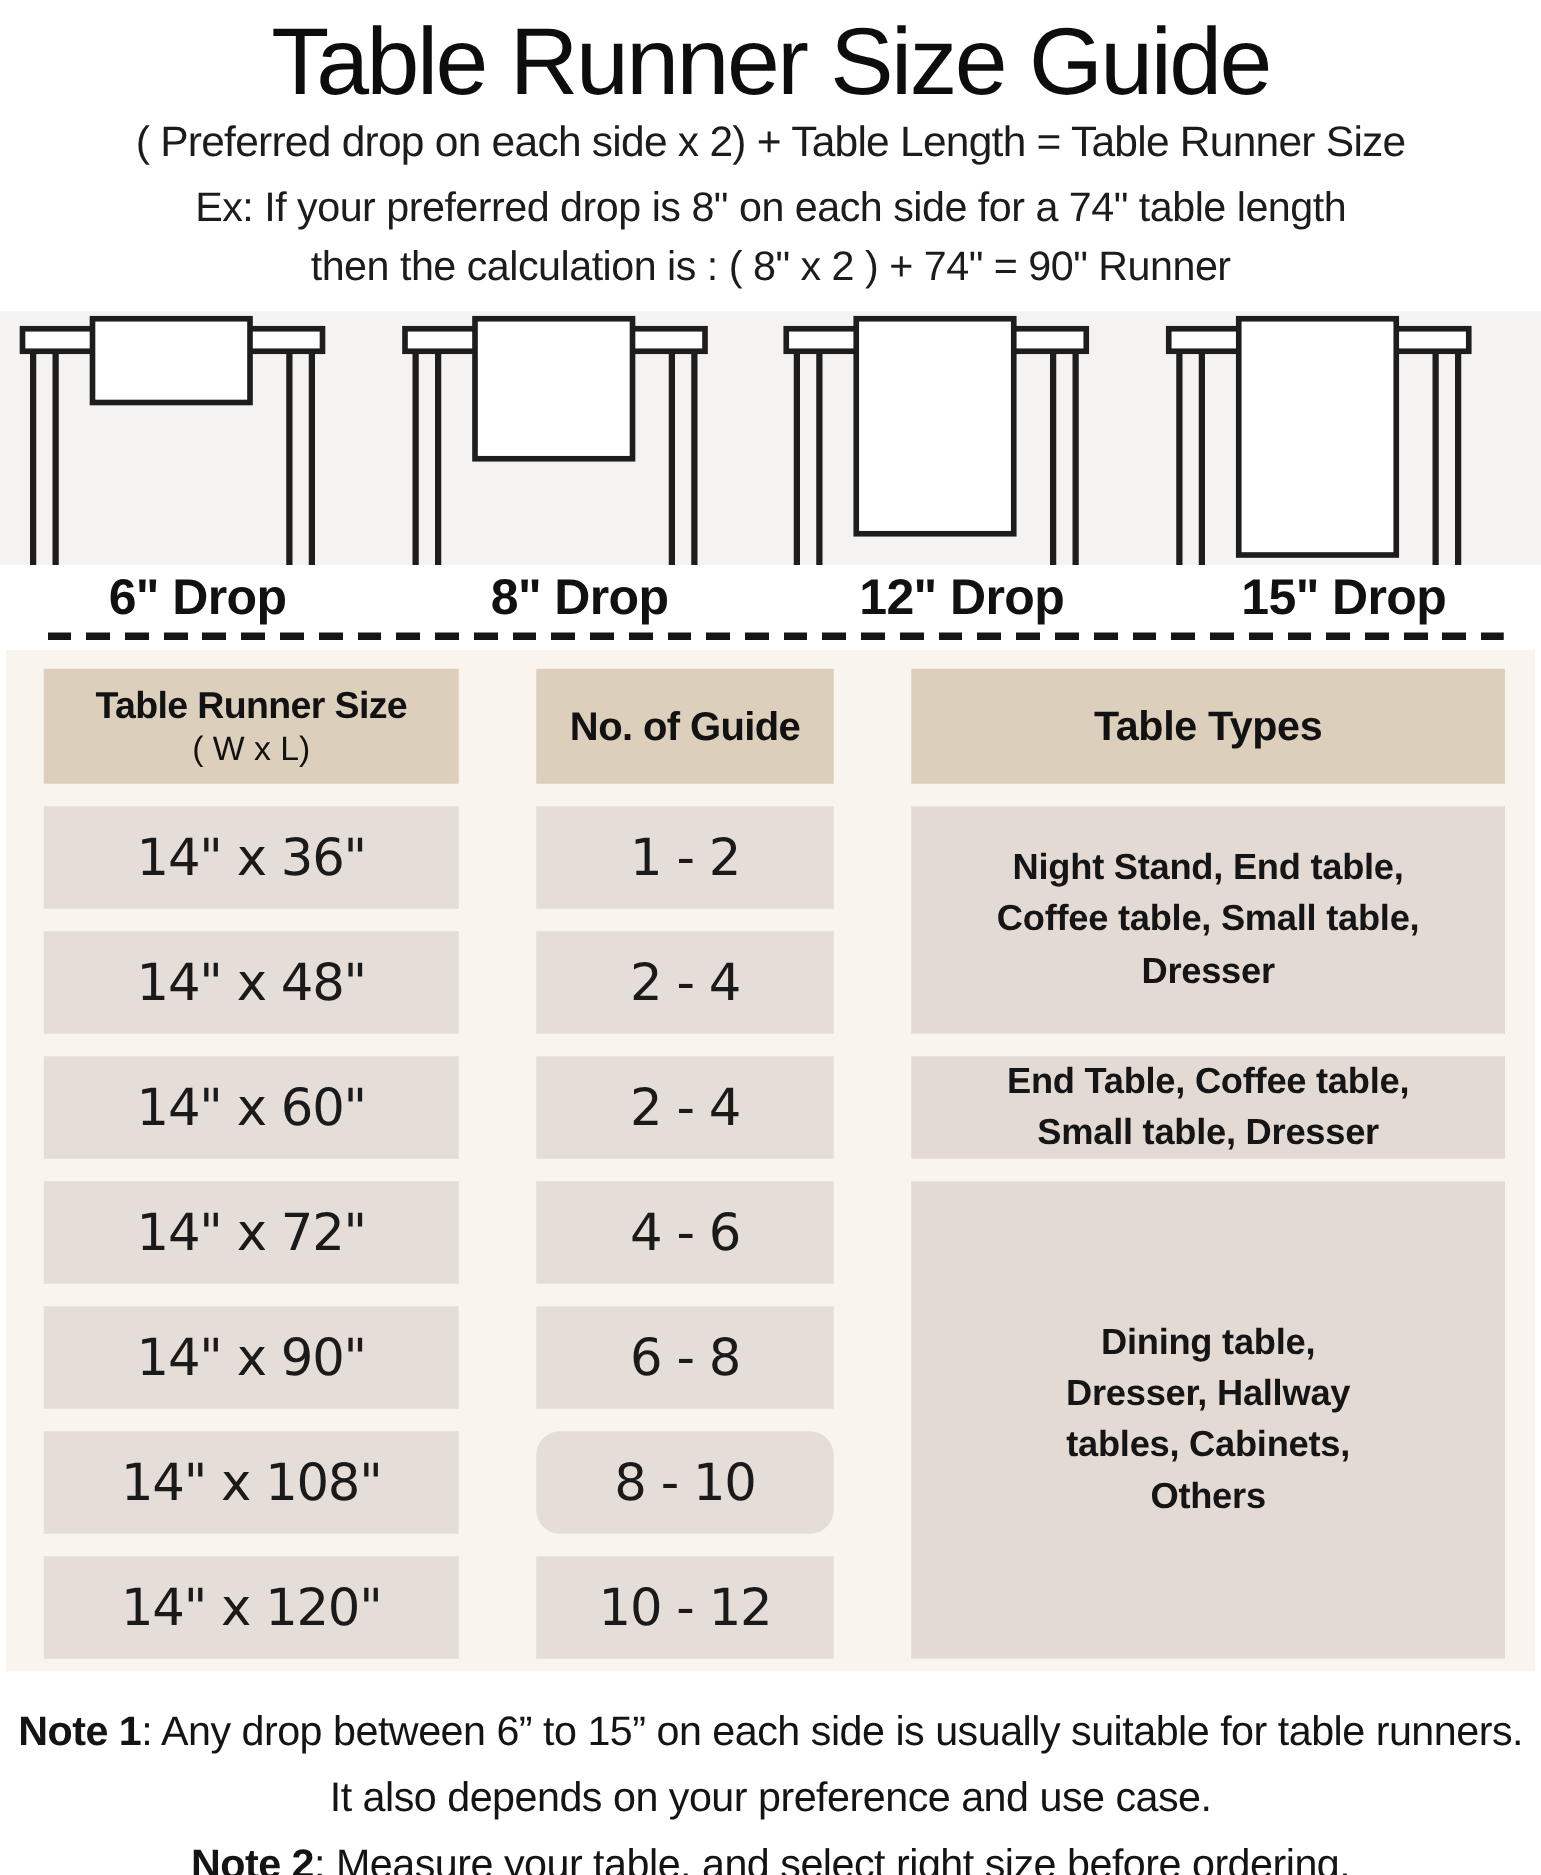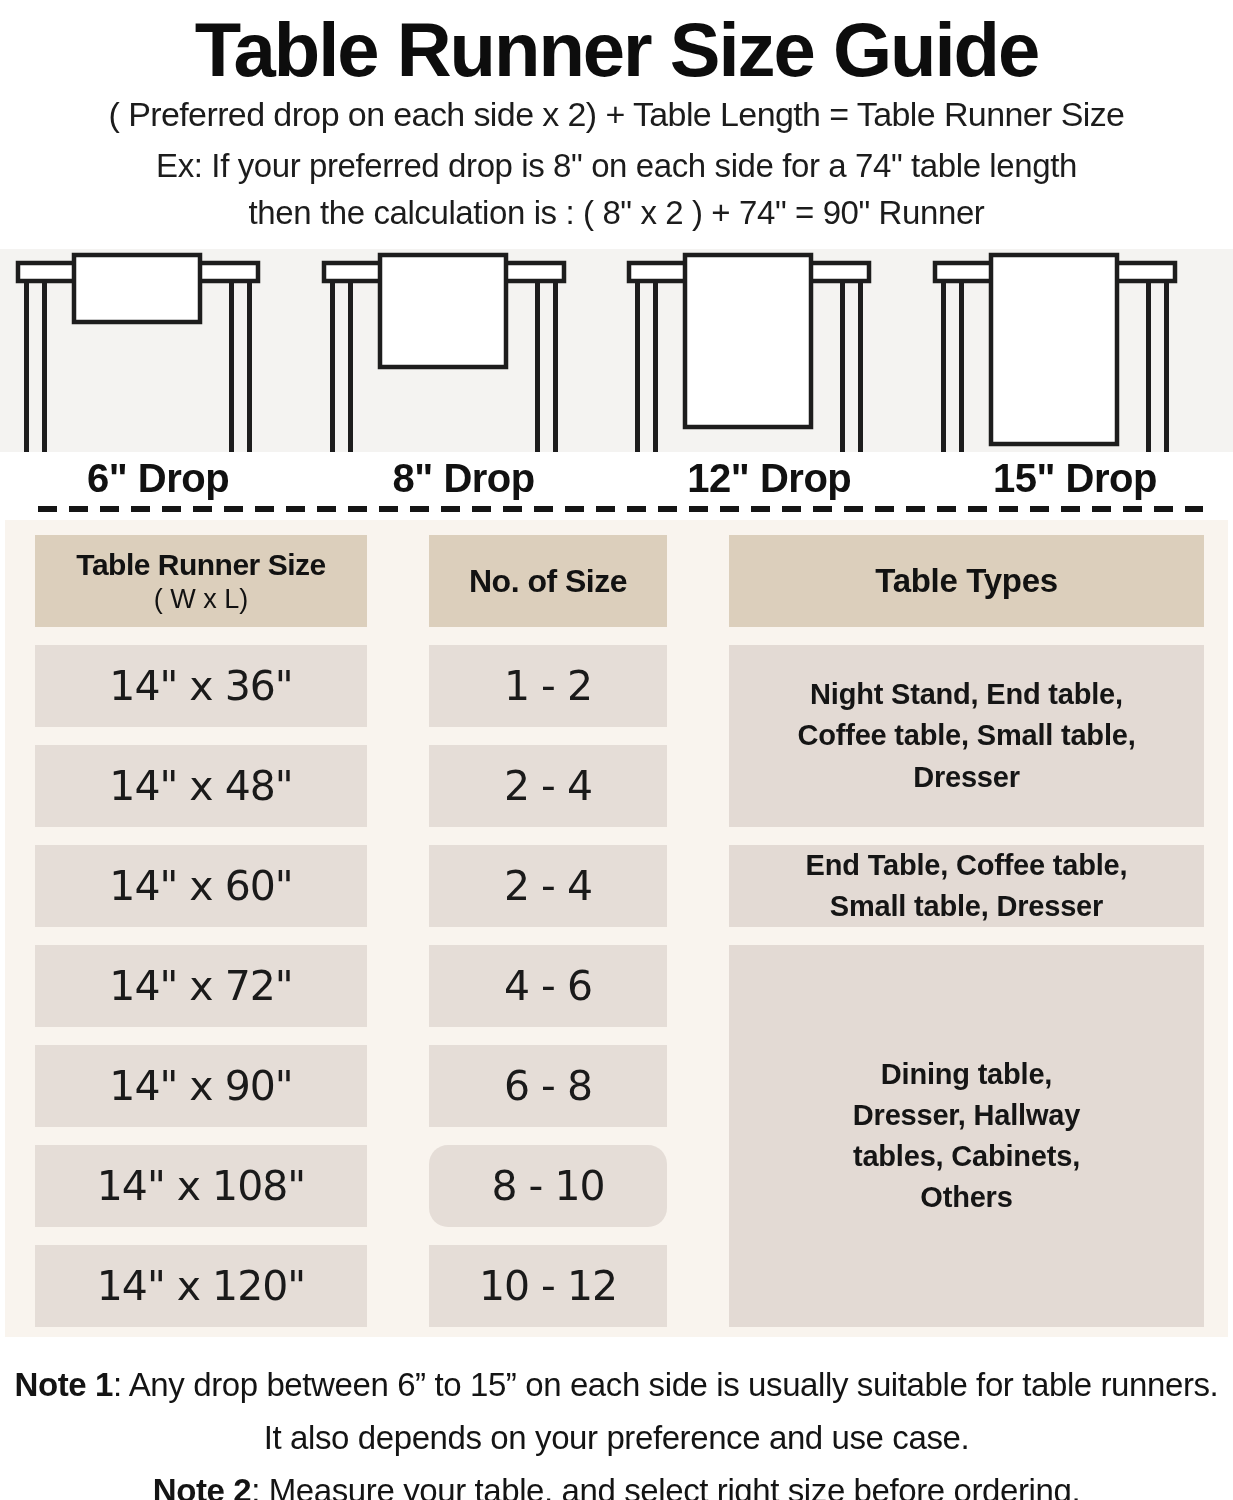--- a/index.html
+++ b/index.html
@@ -7,21 +7,21 @@
   body {
     width: 1233px; height: 1500px;
     background: #ffffff;
     font-family: "Liberation Sans", sans-serif;
     color: #121212;
     overflow: hidden;
   }
   
   .hdr { text-align: center; padding-top: 6px; }
   .title {
-    font-size: 76px; font-weight: 700; letter-spacing: -2px;
+    font-size: 76px; font-weight: 400; letter-spacing: -2px;
     line-height: 88px; color: #0d0d0d;
   }
   .formula {
     font-size: 34px; letter-spacing: -0.6px; margin-top: 1px; color: #1c1c1c;
   }
   .example { font-size: 33px; letter-spacing: -0.4px; margin-top: 13px; color: #1c1c1c; }
   .example.l2 { margin-top: 9px; }
 
   
   .band {
@@ -147,21 +147,21 @@
 <div class="dashes"></div>
 
 <div class="panel">
   <div class="grid">
 
     <div class="cell head" style="grid-column:1; grid-row:1;text-align:center;">
       <div class="h1a">Table Runner Size</div>
       <div class="h1b">( W x L)</div>
     </div>
     <div class="cell head" style="grid-column:3; grid-row:1;">
-      <div class="h2">No. of Size</div>
+      <div class="h2">No. of Guide</div>
     </div>
     <div class="cell head" style="grid-column:5; grid-row:1;">
       <div class="h3">Table Types</div>
     </div>
 
     <div class="cell data" style="grid-column:1; grid-row:2;">
         <div class="val">14" x 36"</div>
       </div>
     <div class="cell data" style="grid-column:1; grid-row:3;">
         <div class="val">14" x 48"</div>

